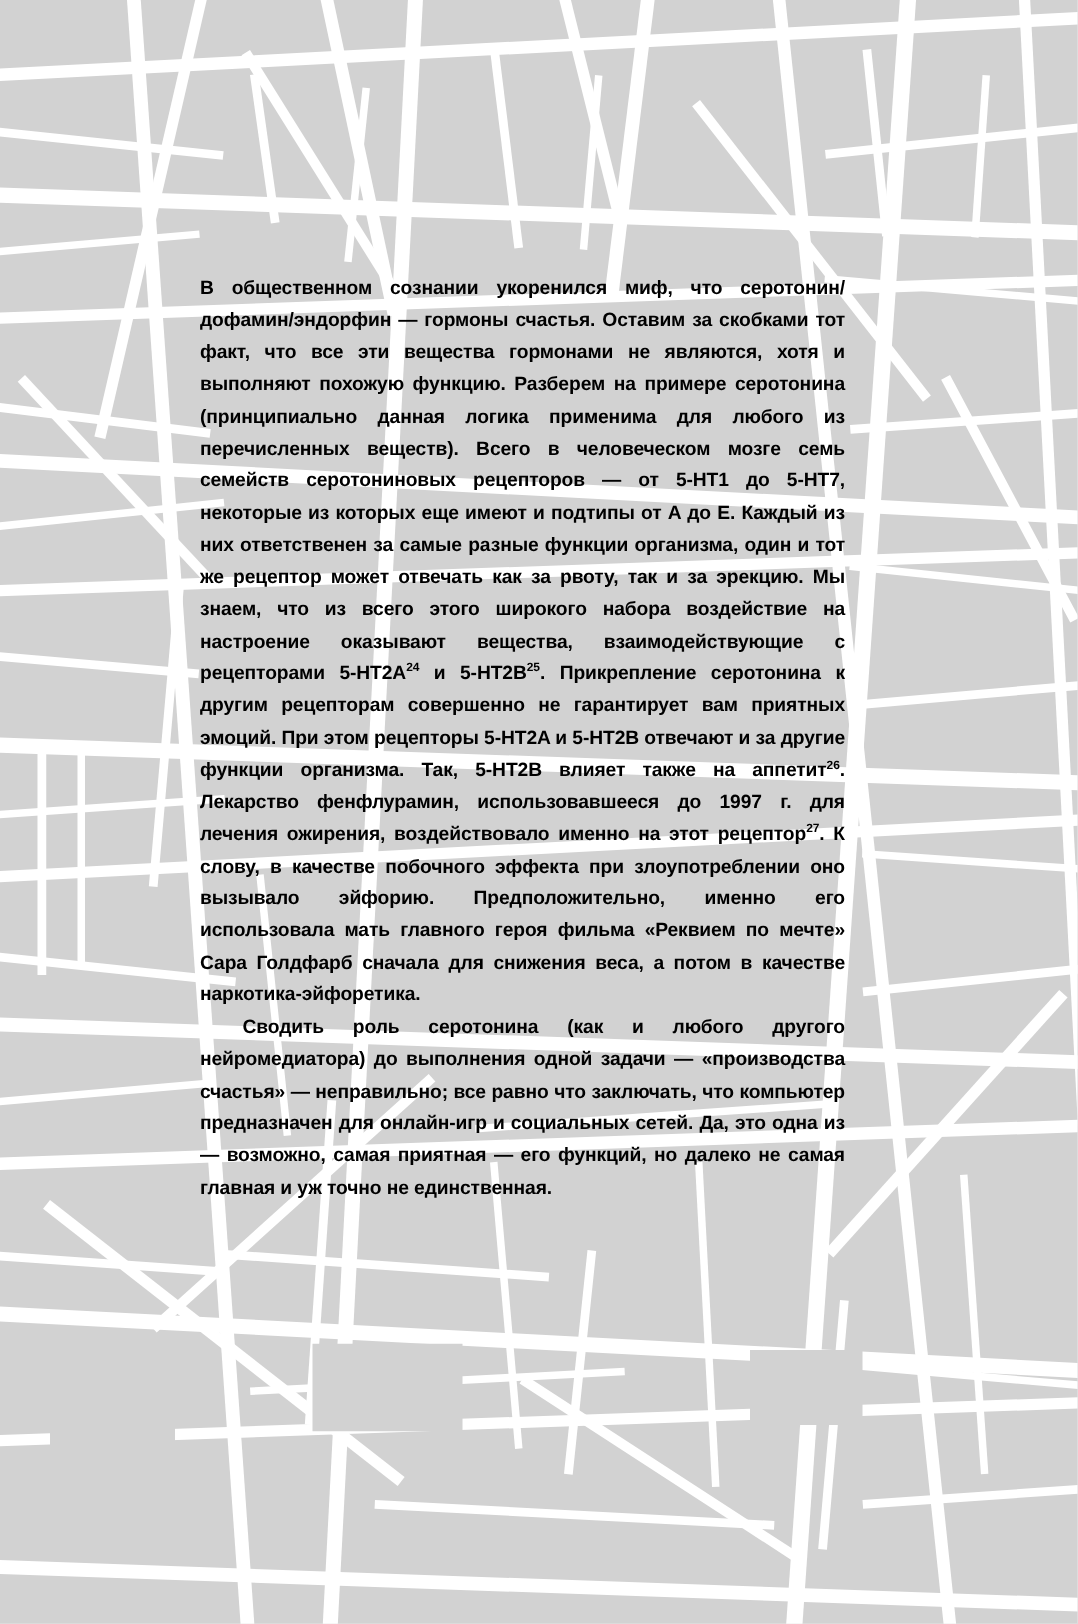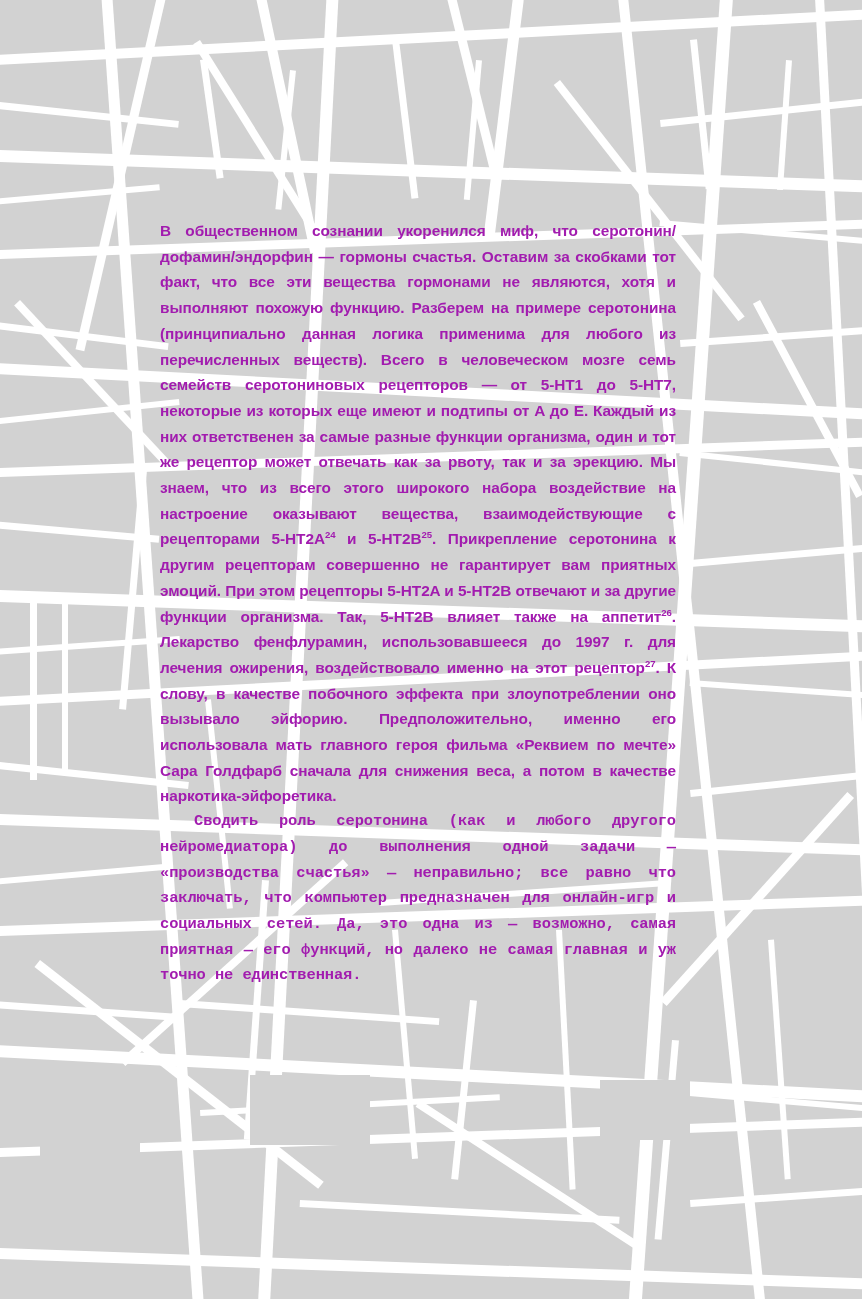--- a/index.html
+++ b/index.html
@@ -40,28 +40,27 @@
     top: 218px;
     width: 516px;
     z-index: 5;
   }
   .text-column p {
     margin: 0;
     font-family: "Liberation Sans", sans-serif;
     font-weight: bold;
     font-size: 15.4px;
     line-height: 25.7px;
-    color: #a21caf;
+    color: #000000;
     text-align: justify;
     text-justify: inter-word;
     letter-spacing: -0.08px;
   }
   .text-column p.indent {
     text-indent: 34px;
-    font-family: Liberation Mono, monospace;
   }
   sup {
     font-size: 9.6px;
     vertical-align: super;
     line-height: 0;
   }
 </style>
 </head>
 <body>
 

